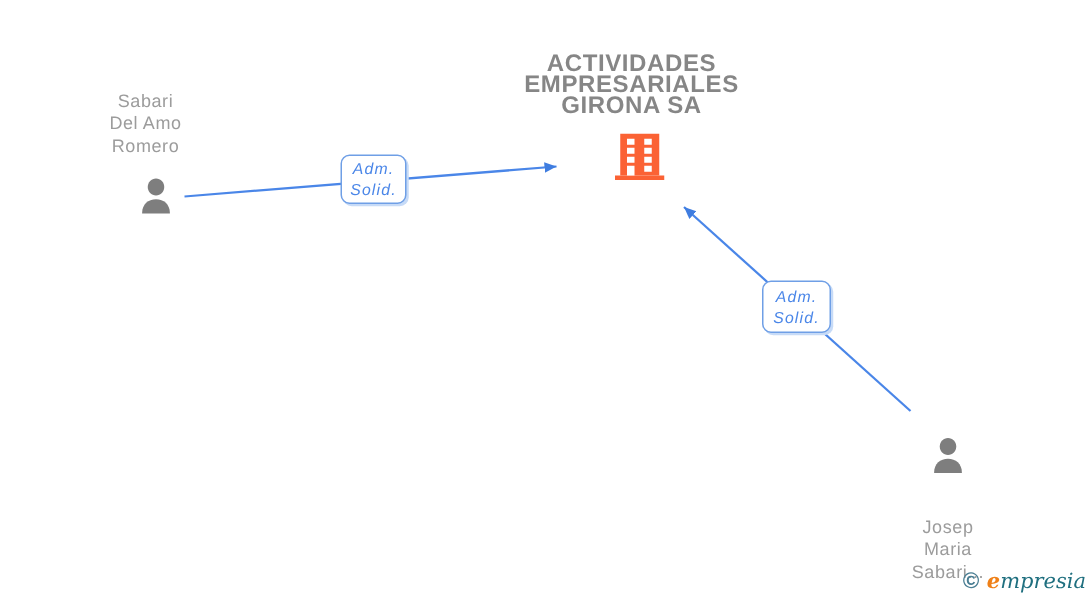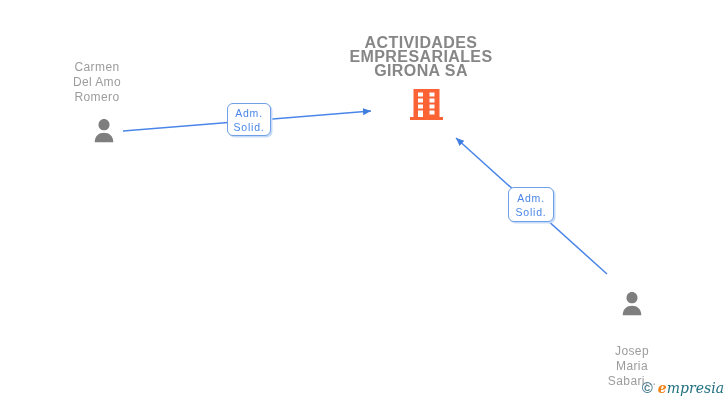--- a/index.html
+++ b/index.html
@@ -45,20 +45,21 @@
     border: 1px solid #6f9fe6;
     border-radius: 6px;
     box-shadow: 1.5px 1.5px 0 #c7dbf7;
     color: #4a86e8;
     font-size: 10.5px;
     line-height: 14px;
     text-align: center;
     letter-spacing: 0.8px;
     padding-top: 2px;
     cursor: pointer;
+    font-style: italic;
   }
 
   
   .brand {
     position: absolute;
     right: 4px;
     bottom: 4px;
     display: flex;
     align-items: baseline;
     gap: 5px;
@@ -87,21 +88,21 @@
     <defs>
       <marker id="arrowhead" markerUnits="userSpaceOnUse" markerWidth="10" markerHeight="9" refX="8" refY="3.5" orient="auto">
         <path d="M0,0 L8,3.5 L0,7 Z" fill="#3f7de0"></path>
       </marker>
     </defs>
     <line x1="123" y1="131" x2="371" y2="111" stroke="#4a86e8" stroke-width="1.5" marker-end="url(#arrowhead)"></line>
     <line x1="607" y1="274" x2="456" y2="138" stroke="#4a86e8" stroke-width="1.5" marker-end="url(#arrowhead)"></line>
   </svg>
 
   <div class="abs node" style="left:42px; top:60px; width:110px;">
-    <div class="person-name pre">Carmen
+    <div class="person-name pre">Sabari
 Del Amo
 Romero</div>
     <span class="icon-wrap abs" style="left:47px; top:55px;">
       <svg width="30" height="30" viewBox="0 0 24 24">
         <path fill="#7e7e7e" d="M12 3.2c2.5 0 4.4 2 4.4 4.5S14.5 12.2 12 12.2s-4.4-2-4.4-4.5S9.5 3.2 12 3.2z"></path>
         <path fill="#7e7e7e" d="M4.6 21.5c0-4.6 3.3-7.3 7.4-7.3s7.4 2.7 7.4 7.3v0.3H4.6z"></path>
       </svg>
     </span>
   </div>
 

